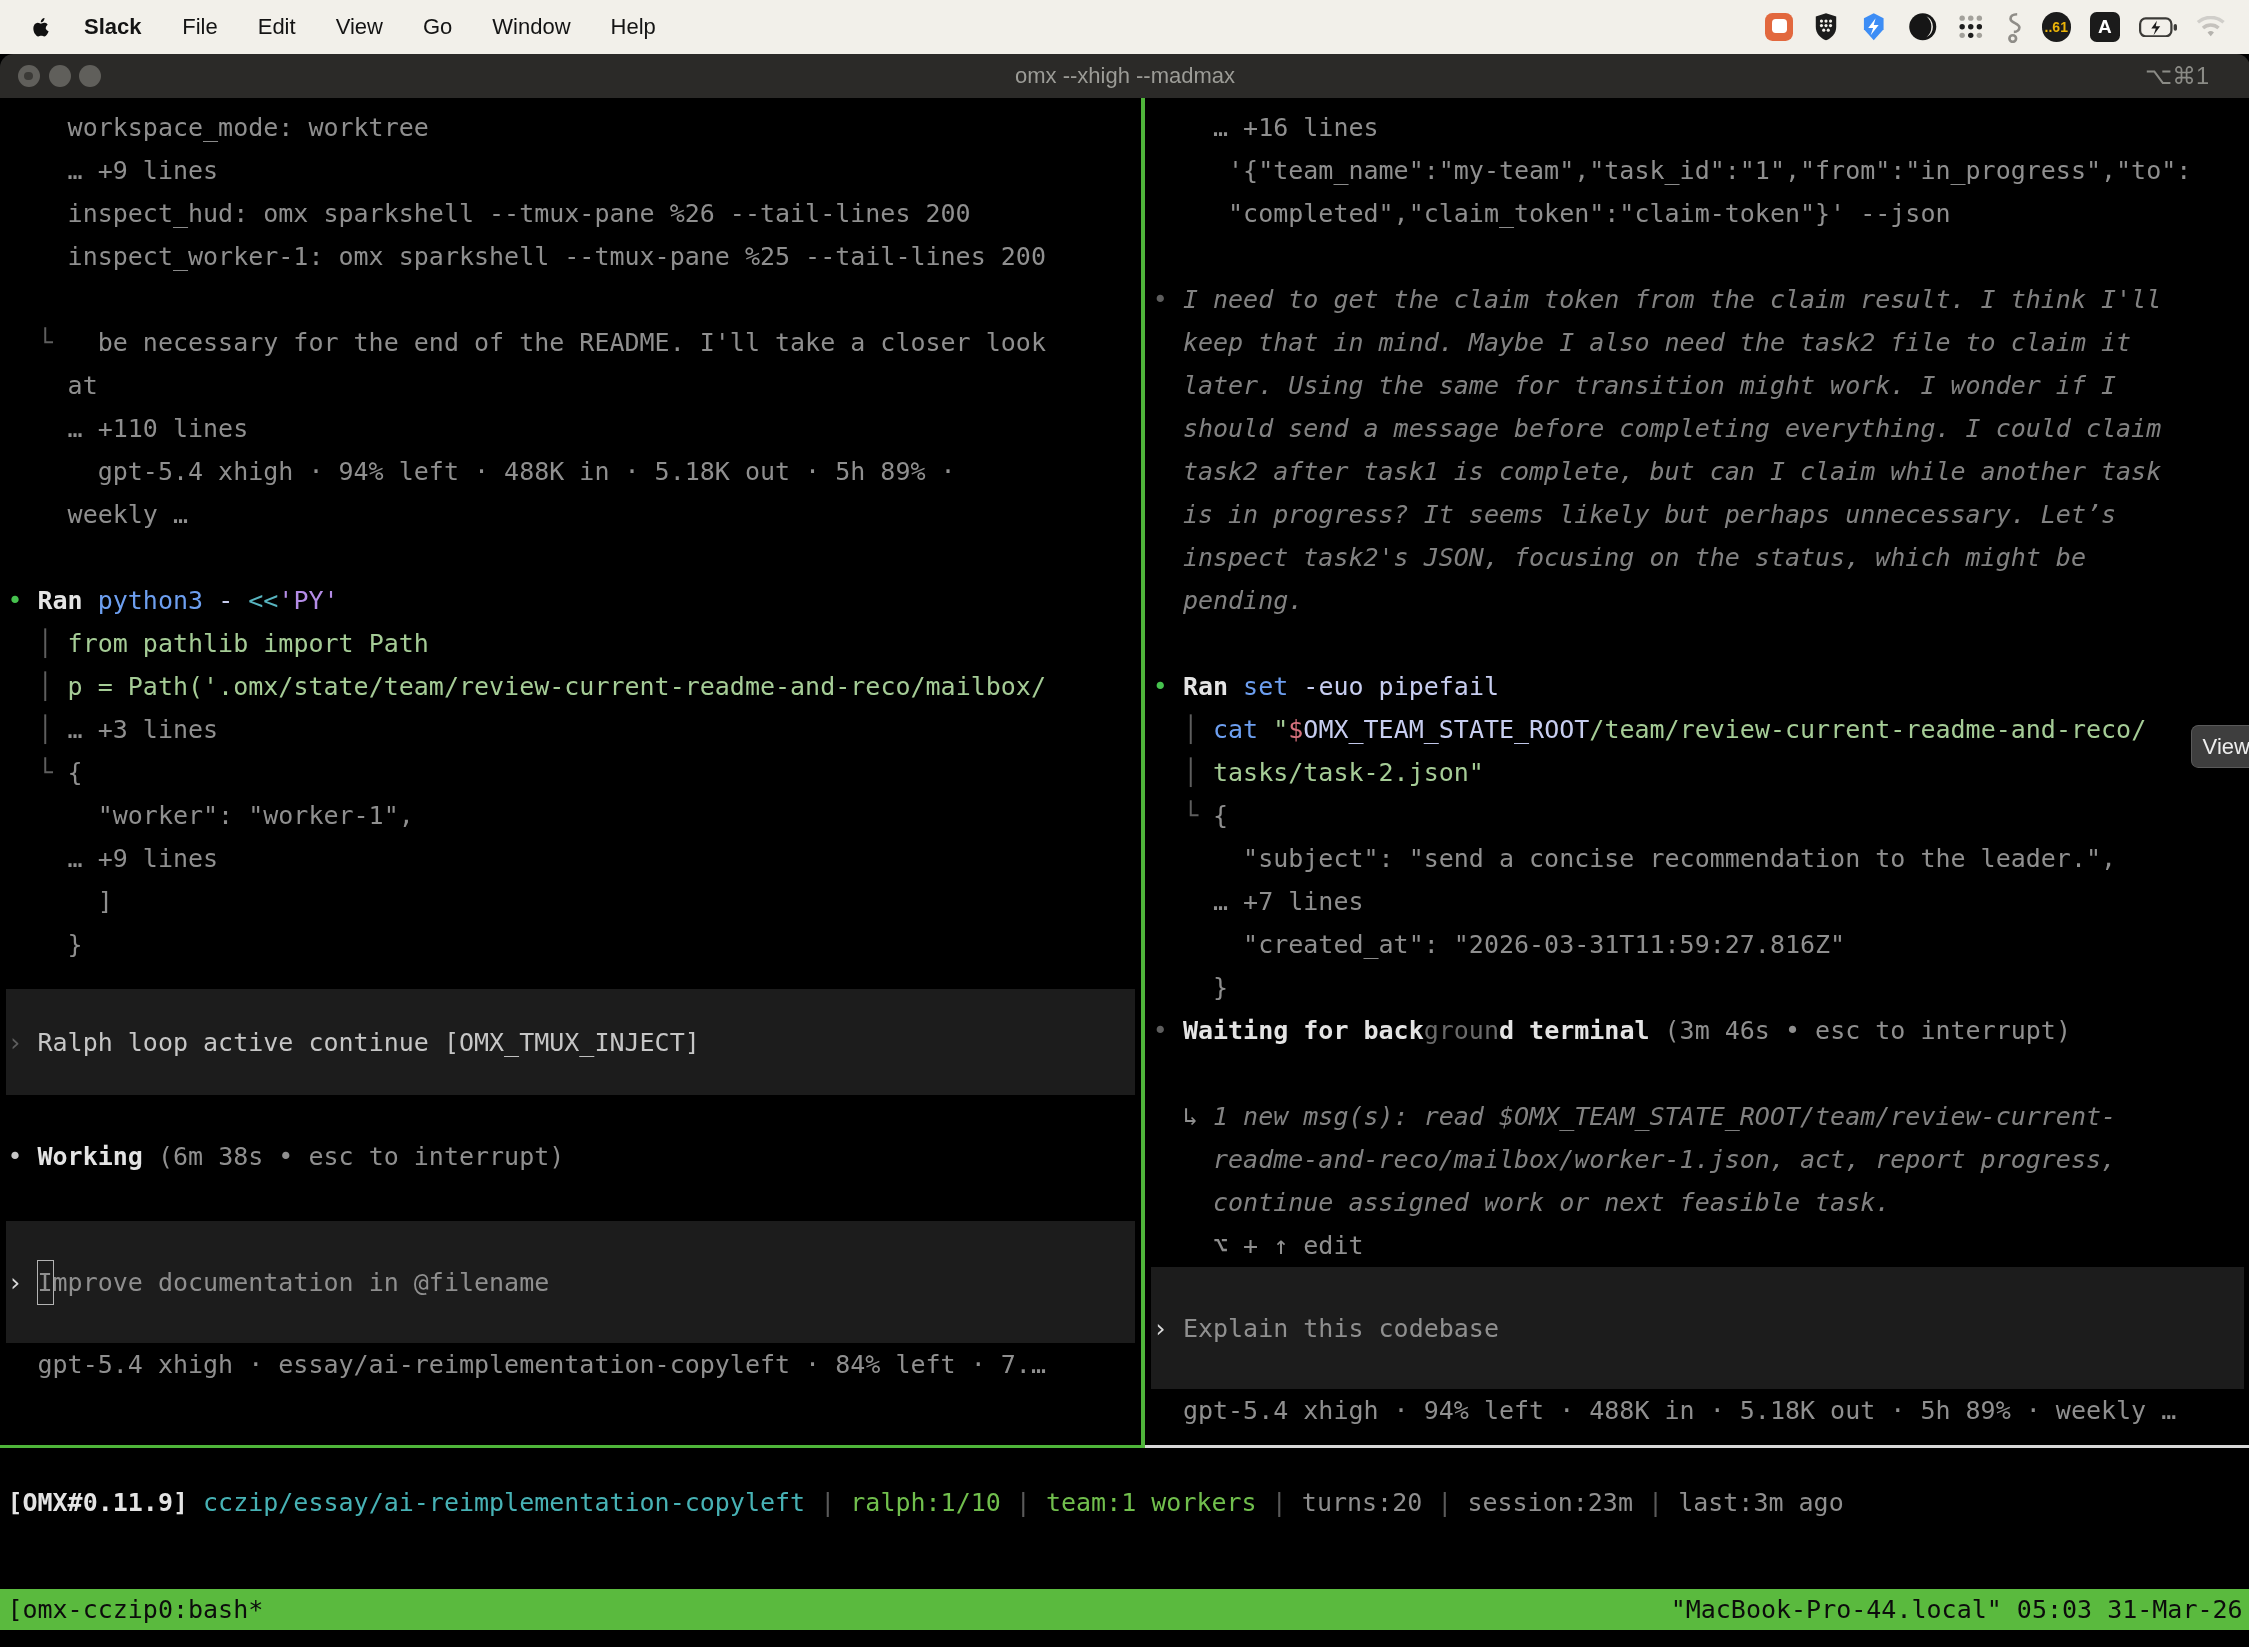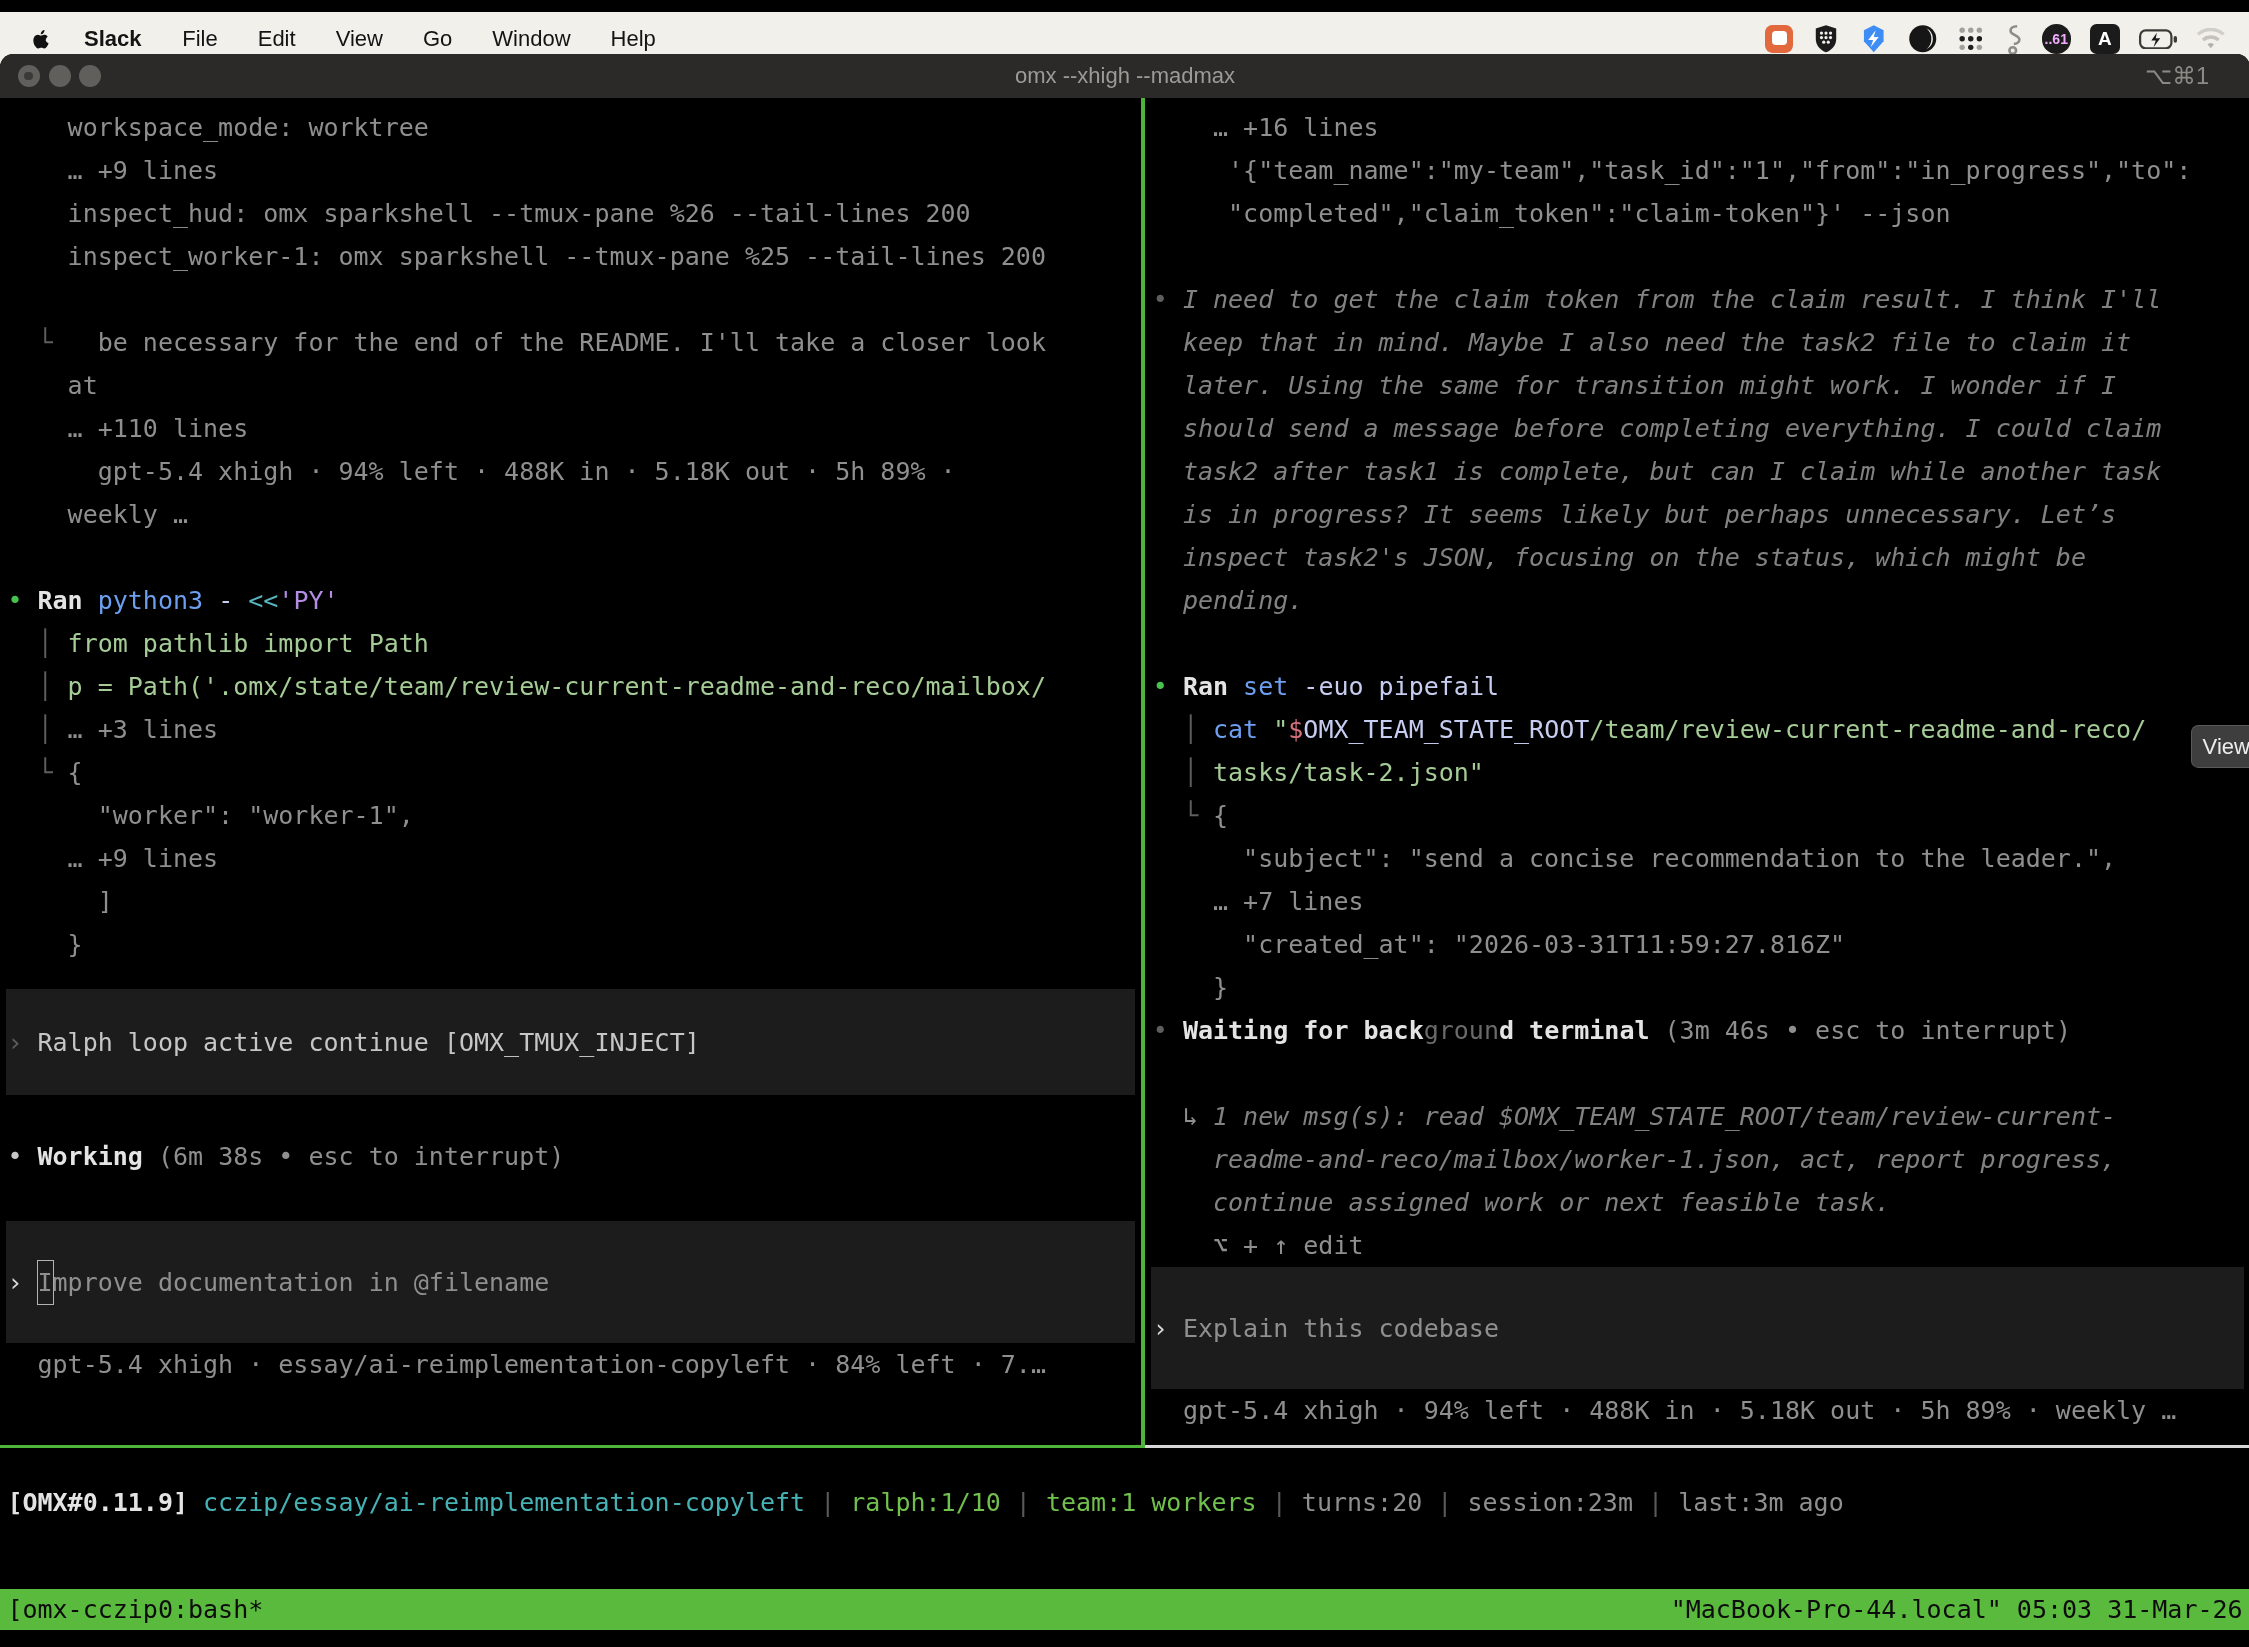--- a/index.html
+++ b/index.html
@@ -1,28 +1,28 @@
 <!DOCTYPE html>
 <html style="font-size:11.8px"><head>
 <meta charset="utf-8">
 <style>
   html,body{margin:0;padding:0;background:#000;}
   .screen{position:relative;width:2250px;height:1648px;overflow:hidden;background:#000;font-family:"Liberation Sans",sans-serif;}
 
   
-  .menubar{position:absolute;top:12px;left:0;width:100%;height:54px;background:#f2f0ea;display:flex;align-items:center;font-size:22px;color:#141414;}
+  .menubar{position:absolute;top:0;left:0;width:100%;height:54px;background:#f2f0ea;display:flex;align-items:center;font-size:22px;color:#141414;}
   .mb-left{display:flex;align-items:center;padding-left:20.7px;}
   .apple{width:22px;height:25px;margin:0 11.8px 0 8.9px;display:flex;align-items:center;}
   .mb-app{font-weight:bold;padding:0 20.7px;}
   .mb-item{padding:0 20px;}
   .mb-right{margin-left:auto;display:flex;align-items:center;gap:19px;padding-right:25px;}
   .ic{display:flex;align-items:center;justify-content:center;}
   .ic-record{width:28px;height:28px;border-radius:7.4px;background:#e2683e;position:relative;}
   .ic-record::after{content:'';position:absolute;left:6.6px;top:5.9px;width:14.8px;height:14px;background:#fff;border-radius:3.7px;}
-  .ic-count{width:29.5px;height:29.5px;border-radius:50%;background:#1b1b1b;color:#f0abfc;font-size:14px;font-weight:bold;display:flex;align-items:center;justify-content:center;}
+  .ic-count{width:29.5px;height:29.5px;border-radius:50%;background:#1b1b1b;color:#eab308;font-size:14px;font-weight:bold;display:flex;align-items:center;justify-content:center;}
   .ic-input{width:29.5px;height:29.5px;border-radius:6.6px;background:#1b1b1b;color:#fff;font-size:19px;font-weight:bold;display:flex;align-items:center;justify-content:center;}
 
   
   .window{position:absolute;top:54px;left:0;right:0;bottom:0;background:#000;border-radius:13.3px 13.3px 10.3px 10.3px;overflow:hidden;}
   .titlebar{height:44px;background:#2b2a28;position:relative;display:flex;align-items:center;}
   .tl{width:22px;height:22px;border-radius:50%;background:#605f5b;margin-left:8.9px;}
   .tl:first-child{margin-left:17.7px;position:relative;}
   .tl-close::after{content:'';position:absolute;left:6.6px;top:6.6px;width:8.9px;height:8.9px;border-radius:50%;background:#3b3a37;}
   .tl-close{position:relative;}
   .win-title{position:absolute;left:0;right:0;text-align:center;color:#9c9c97;font-size:22px;}

